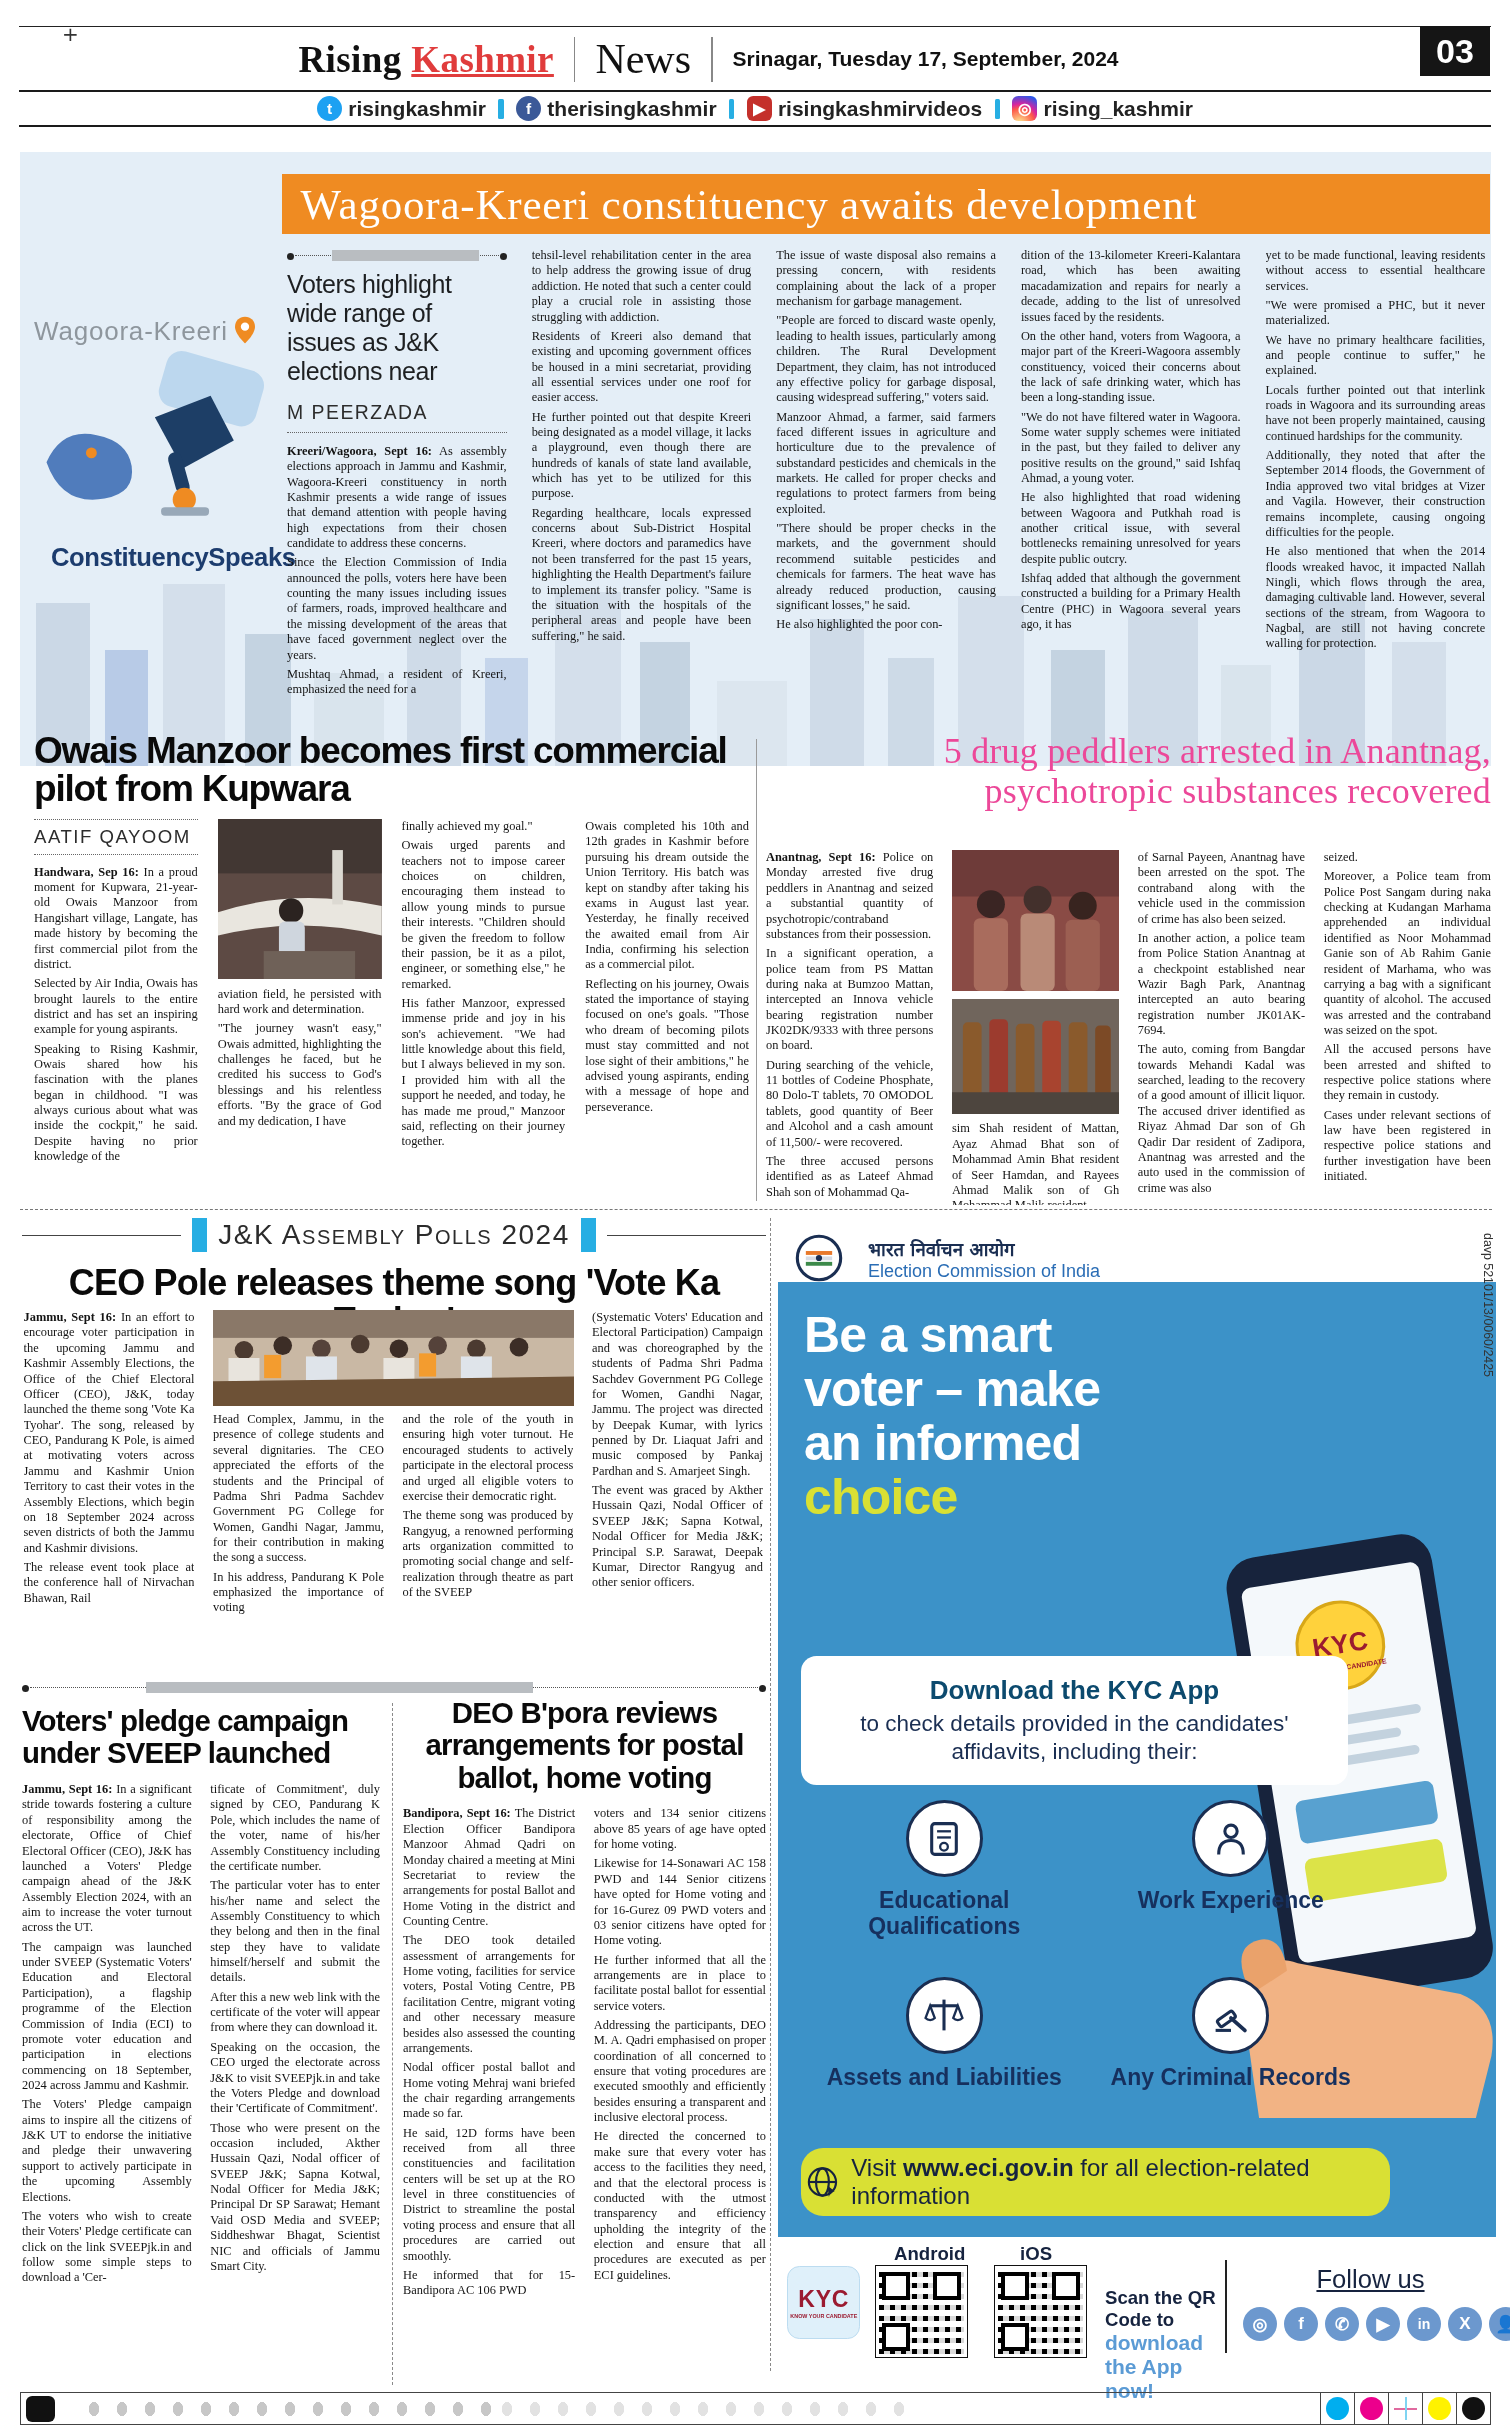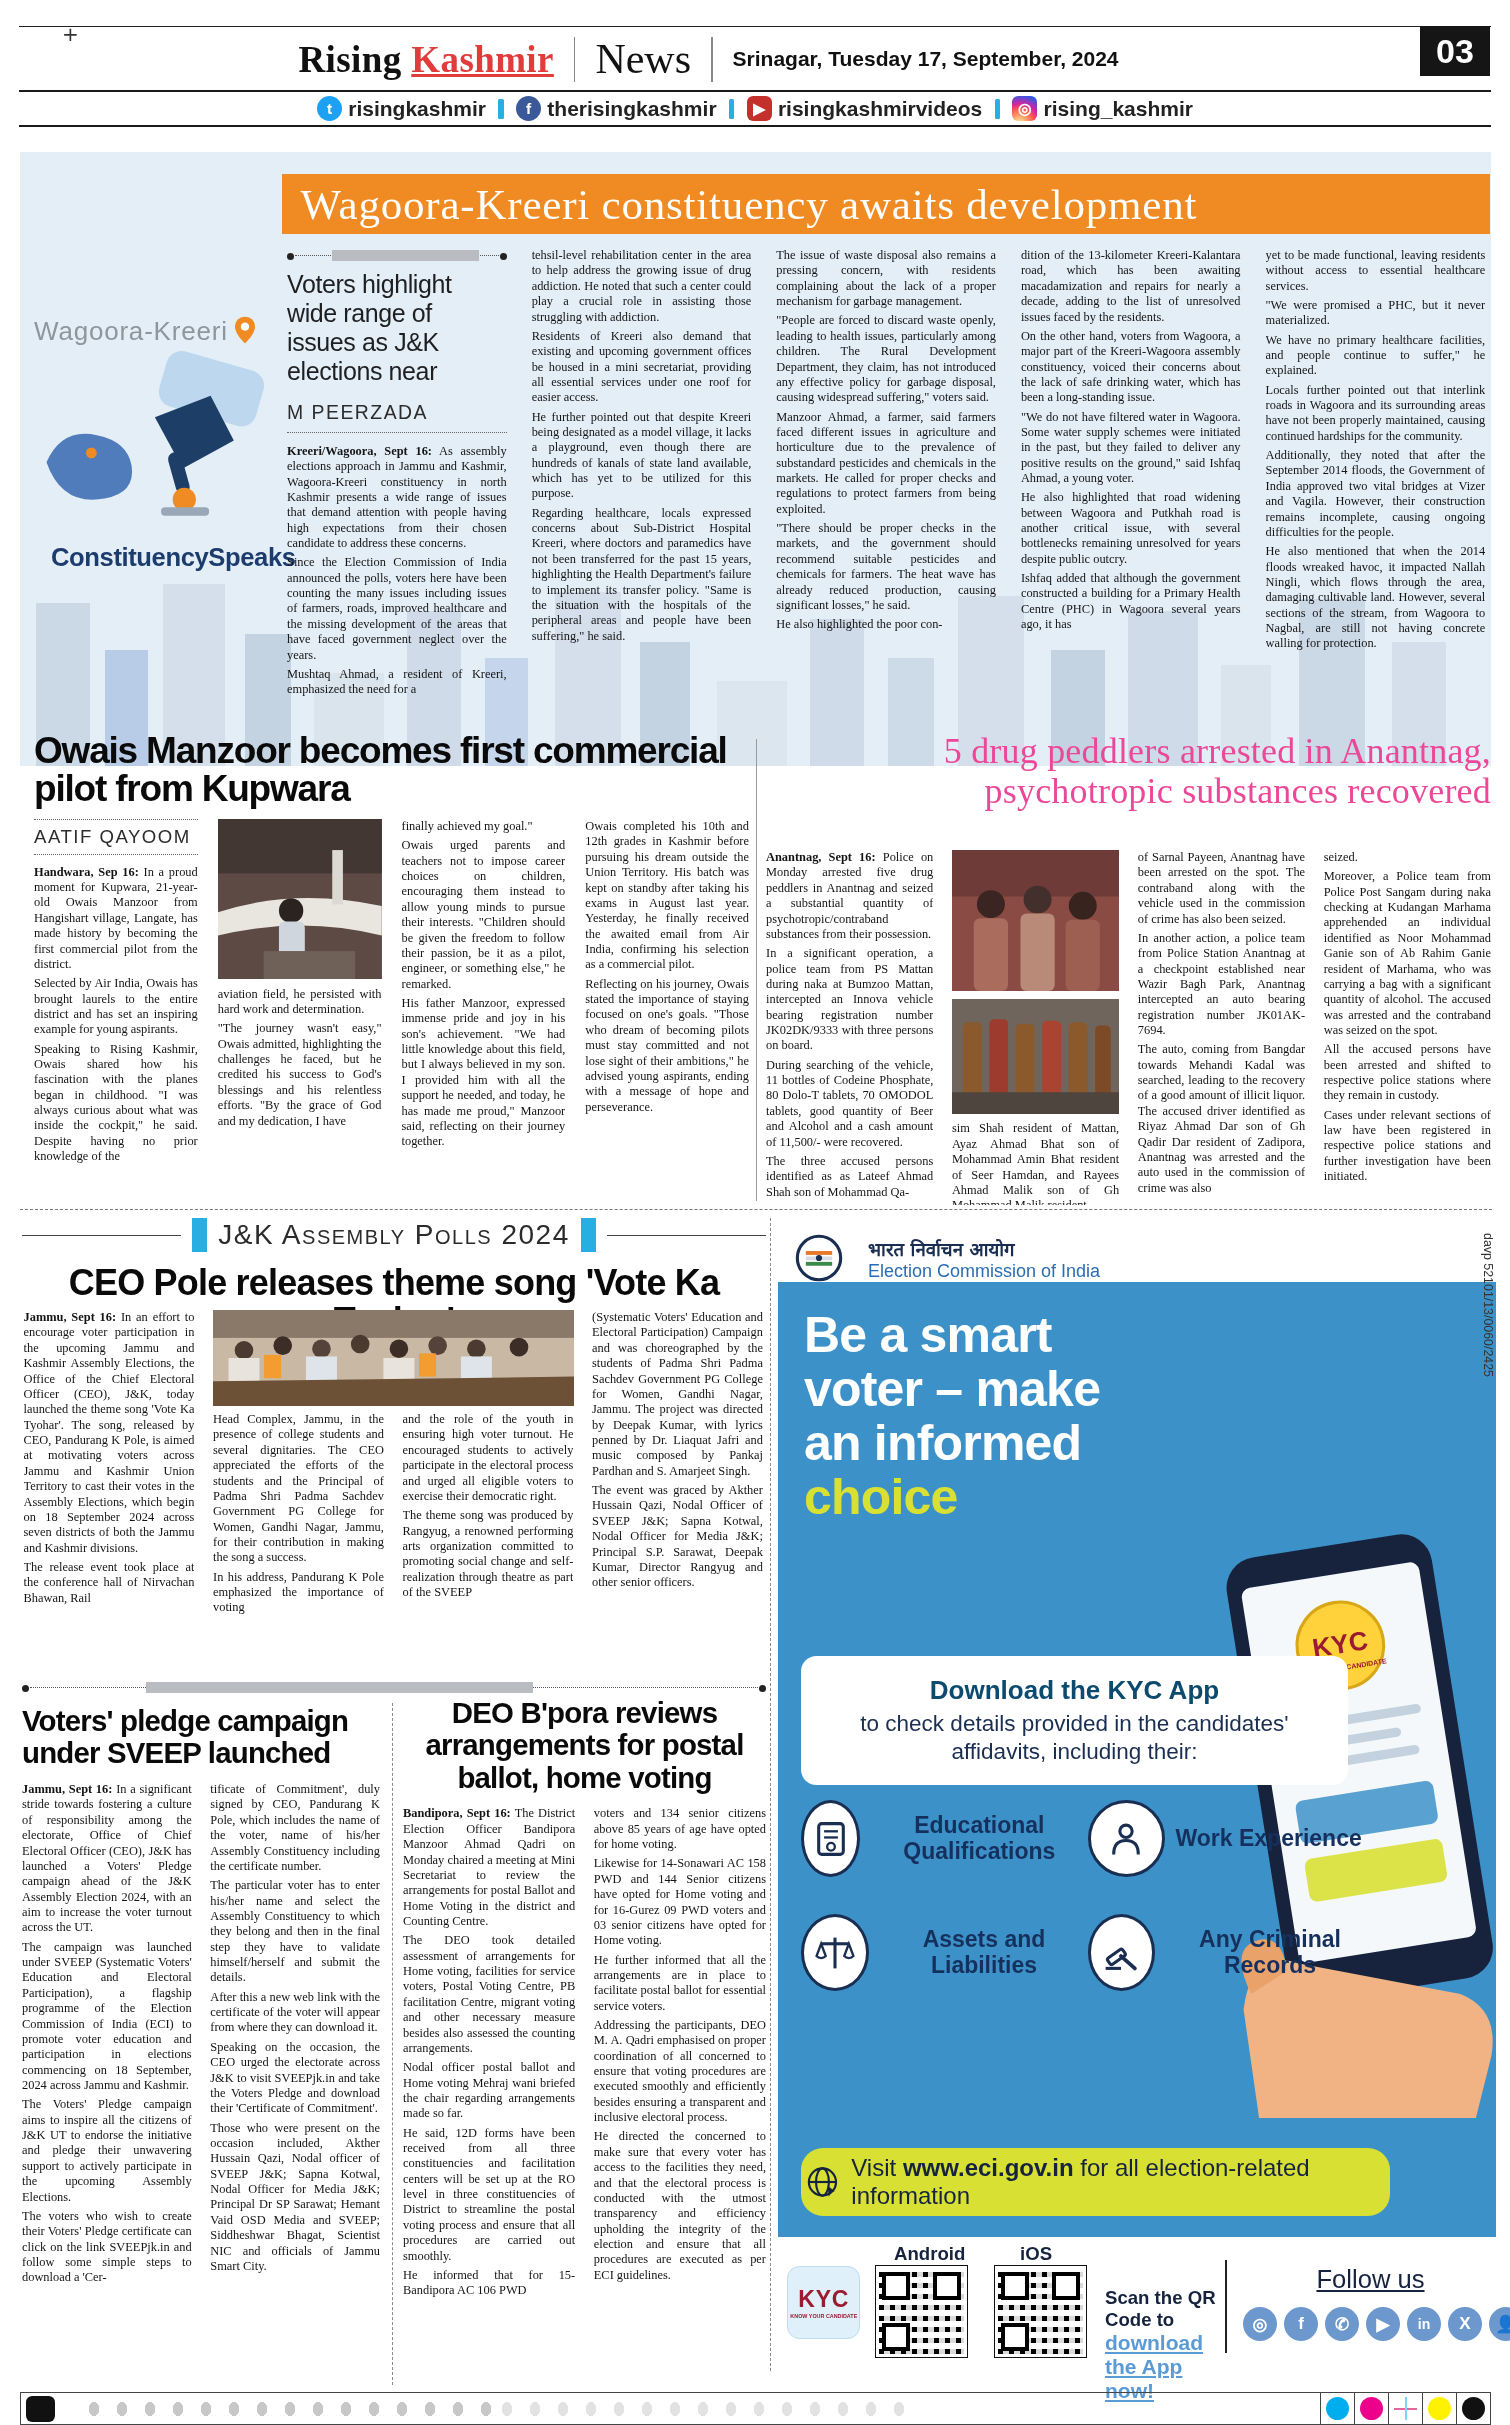--- a/index.html
+++ b/index.html
@@ -72,39 +72,39 @@
   .ad-head{position:absolute;top:0;left:0;right:0;height:68px;background:#fff;display:flex;align-items:flex-end;gap:25px;padding-left:17px;}
   .ad-hindi{font:bold 18.6px "DejaVu Sans",sans-serif;color:#1A2E52;}
   .ad-eng{font:18px "Liberation Sans",sans-serif;color:#2a6db5;}
   .ad-blue{position:absolute;top:68px;left:0;right:0;height:955px;background:#3C92C8;overflow:hidden;}
   .ad-big{position:absolute;top:26px;left:26px;font:bold 50px/1.08 "Liberation Sans",sans-serif;letter-spacing:-0.8px;color:#fff;}
   .ad-big .yel{color:#D9E034;}
   .dl-box{position:absolute;top:374px;left:23px;width:547px;background:#fff;border-radius:15.5px;padding:18.6px 20px;text-align:center;}
   .dl-b1{font:bold 26px "Liberation Sans",sans-serif;color:#0c4a6e;}
   .dl-b2{font:22.5px/1.25 "Liberation Sans",sans-serif;color:#1A2E52;margin-top:4.6px;}
   .feat-grid{position:absolute;top:518px;left:23px;width:573px;display:grid;grid-template-columns:1fr 1fr;row-gap:37px;}
-  .feat{display:flex;flex-direction:row;align-items:center;gap:11px;}
+  .feat{display:flex;flex-direction:column;align-items:center;gap:11px;}
   .feat-ic{width:77px;height:77px;border-radius:50%;border:3.9px solid #1A2E52;background:#fff;display:flex;align-items:center;justify-content:center;}
   .feat-lb{font:bold 23px/1.12 "Liberation Sans",sans-serif;color:#16305e;text-align:center;}
   .link-strip{position:absolute;top:866px;left:23px;width:589px;height:68px;background:#D9E034;border-radius:22px;display:flex;align-items:center;gap:12.4px;padding:0 5px;}
   .link-text{font:24px "Liberation Sans",sans-serif;color:#16233f;}
   .link-text b{font-weight:bold;}
   .phone-wrap{position:absolute;top:232px;right:-11px;width:310px;height:604px;}
   .ad-foot{position:absolute;top:1023px;left:0;right:0;height:138px;background:#fff;}
   .kyc-tile{position:absolute;top:29.4px;left:9.3px;width:73px;height:73px;border-radius:12.4px;background:#dff0fa;border:1.5px solid #bcdcf0;display:flex;flex-direction:column;align-items:center;justify-content:center;}
   .kyc-big{font:bold 23px "Liberation Sans",sans-serif;color:#9b1b30;letter-spacing:0.8px;}
   .kyc-sm{font:bold 5.4px "Liberation Sans",sans-serif;color:#9b1b30;}
   .qr{position:absolute;width:91px;height:91px;background:
       repeating-linear-gradient(0deg,#000 0 5.4px,#fff 5.4px 11px),
       repeating-linear-gradient(90deg,#000 0 5.4px,rgba(255,255,255,.85) 5.4px 11px);
       background-blend-mode:screen;border:3.1px solid #fff;outline:1.5px solid #111;}
   .qr .cnr{position:absolute;width:20px;height:20px;border:4.6px solid #000;background:#fff;}
   .qr-lb{position:absolute;font:bold 18.6px "Liberation Sans",sans-serif;color:#16233f;}
   .scan1{font:bold 18.6px "Liberation Sans",sans-serif;color:#16233f;}
-  .scan2{font:bold 21px "Liberation Sans",sans-serif;color:#5B9BD5;text-decoration:underline;}
+  .scan2{font:bold 21px "Liberation Sans",sans-serif;color:#5B9BD5;}
   .foot-vr{position:absolute;top:23px;left:447px;width:0;height:93px;border-left:2.3px solid #222;}
   .follow{position:absolute;top:28px;left:480px;width:225px;text-align:center;font:25.6px "Liberation Sans",sans-serif;color:#16233f;text-decoration:underline;}
   .fol-row{position:absolute;top:70px;left:465px;display:flex;gap:7px;}
   .fol-ic{width:34px;height:34px;border-radius:50%;background:#6C98CE;color:#fff;display:flex;align-items:center;justify-content:center;font:bold 17px "Liberation Sans",sans-serif;}
   .davp{position:absolute;top:18.6px;right:1.5px;writing-mode:vertical-rl;font:12.4px "Liberation Sans",sans-serif;color:#333;}
   
   .colorbar{position:absolute;top:2392px;left:20px;right:18.6px;height:33px;border:1.2px solid #444;display:flex;align-items:center;}
   .cb-black{width:29.4px;height:26px;background:#111;border-radius:6.2px;margin:0 26px 0 4.6px;}
   .cb-dots{flex:1;height:28px;background:radial-gradient(ellipse 8.5px 11.6px at 13px 14px,#c7c7c7 60%,transparent 62%);background-size:28px 28px;background-repeat:repeat-x;}
   .cb-dots.light{background:radial-gradient(ellipse 8.5px 11.6px at 13px 14px,#e2e2e2 60%,transparent 62%);background-size:28px 28px;background-repeat:repeat-x;}

